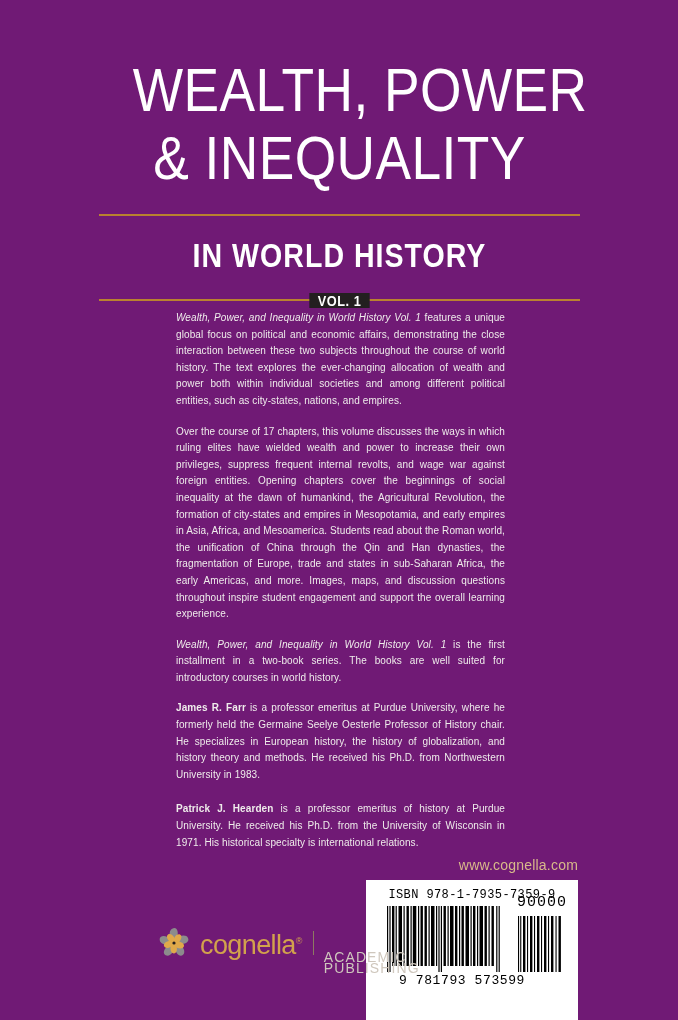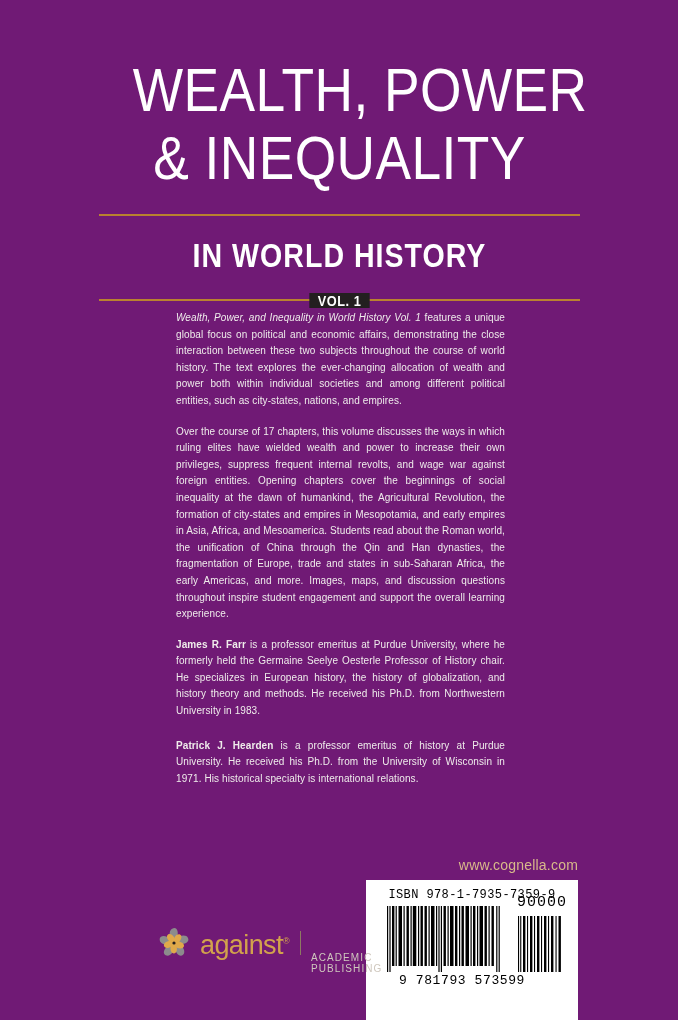--- a/index.html
+++ b/index.html
@@ -200,21 +200,21 @@
     color: #d2a24c;
   }
   .logo-divider {
     width: 1px;
     height: 24px;
     background: #8d7a62;
     margin: 0 10px 0 11px;
   }
   .logo-tag {
     font-family: "Liberation Sans", sans-serif;
-    font-size: 10px;
+    font-size: 14px;
     line-height: 11px;
     letter-spacing: 1.1px;
     color: #cfc7bd;
     text-transform: uppercase;
     margin-top: 40px;
   }
 </style>
 </head>
 <body>
 
@@ -227,20 +227,21 @@
     <div class="subtitle">IN WORLD HISTORY</div>
     <div class="vol-wrap">
       <div class="rule"></div>
       <span class="vol-label">VOL. 1</span>
     </div>
   </div>
 
   <div class="blurb">
     <p><em>Wealth, Power, and Inequality in World History Vol. 1</em><span> features a unique global focus on political and economic affairs, demonstrating the close interaction between these two subjects throughout the course of world history. The text explores the ever-changing allocation of wealth and power both within individual societies and among different political entities, such as city-states, nations, and empires.</span></p>
     <p>Over the course of 17 chapters, this volume discusses the ways in which ruling elites have wielded wealth and power to increase their own privileges, suppress frequent internal revolts, and wage war against foreign entities. Opening chapters cover the beginnings of social inequality at the dawn of humankind, the Agricultural Revolution, the formation of city-states and empires in Mesopotamia, and early empires in Asia, Africa, and Mesoamerica. Students read about the Roman world, the unification of China through the Qin and Han dynasties, the fragmentation of Europe, trade and states in sub-Saharan Africa, the early Americas, and more. Images, maps, and discussion questions throughout inspire student engagement and support the overall learning experience.</p>
+    <p><em>Wealth, Power, and Inequality in World History Vol. 1</em><span> is the first installment in a two-book series. The books are well suited for introductory courses in world history.</span></p>
     <p><strong>James R. Farr</strong><span> is a professor emeritus at Purdue University, where he formerly held the Germaine Seelye Oesterle Professor of History chair. He specializes in European history, the history of globalization, and history theory and methods. He received his Ph.D. from Northwestern University in 1983.</span></p>
     <p><strong>Patrick J. Hearden</strong><span> is a professor emeritus of history at Purdue University. He received his Ph.D. from the University of Wisconsin in 1971. His historical specialty is international relations.</span></p>
   </div>
 
   <div class="site-url">www.cognella.com</div>
 
   <div class="barcode-panel">
     <div class="isbn-text">ISBN 978-1-7935-7359-9</div>
     <div class="bars-row">
       <div class="addon-digits">90000</div>
@@ -317,21 +318,21 @@
             <path d="M0,0 C3,-6 9,-6 10,-3 C11,0 6,3 1,2 Z" fill="#e0a94a" transform="rotate(36)"></path>
             <path d="M0,0 C3,-6 9,-6 10,-3 C11,0 6,3 1,2 Z" fill="#e0a94a" transform="rotate(108)"></path>
             <path d="M0,0 C3,-6 9,-6 10,-3 C11,0 6,3 1,2 Z" fill="#e0a94a" transform="rotate(180)"></path>
             <path d="M0,0 C3,-6 9,-6 10,-3 C11,0 6,3 1,2 Z" fill="#e0a94a" transform="rotate(252)"></path>
             <path d="M0,0 C3,-6 9,-6 10,-3 C11,0 6,3 1,2 Z" fill="#e0a94a" transform="rotate(324)"></path>
           </g>
           <circle cx="0" cy="0" r="1.6" fill="#231f20"></circle>
         </g>
       </svg>
     </div>
-    <div class="logo-word"><span>against</span><span class="logo-tm">®</span></div>
+    <div class="logo-word"><span>cognella</span><span class="logo-tm">®</span></div>
     <div class="logo-divider"></div>
     <div class="logo-tag">
       <div>ACADEMIC</div>
       <div>PUBLISHING</div>
     </div>
   </div>
 
 </div>
 
 </body></html>

